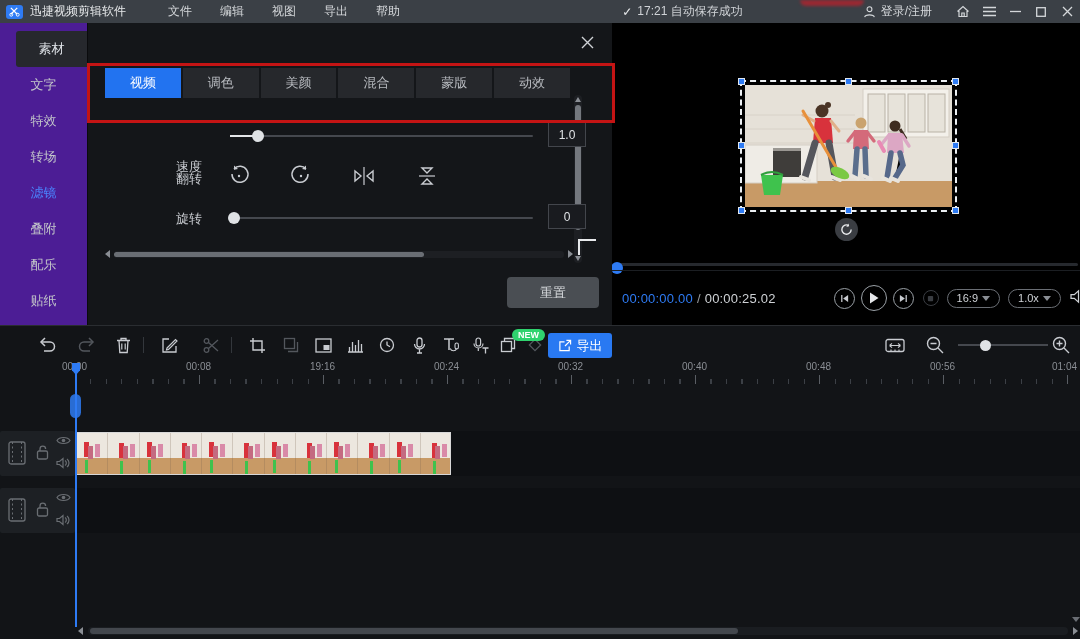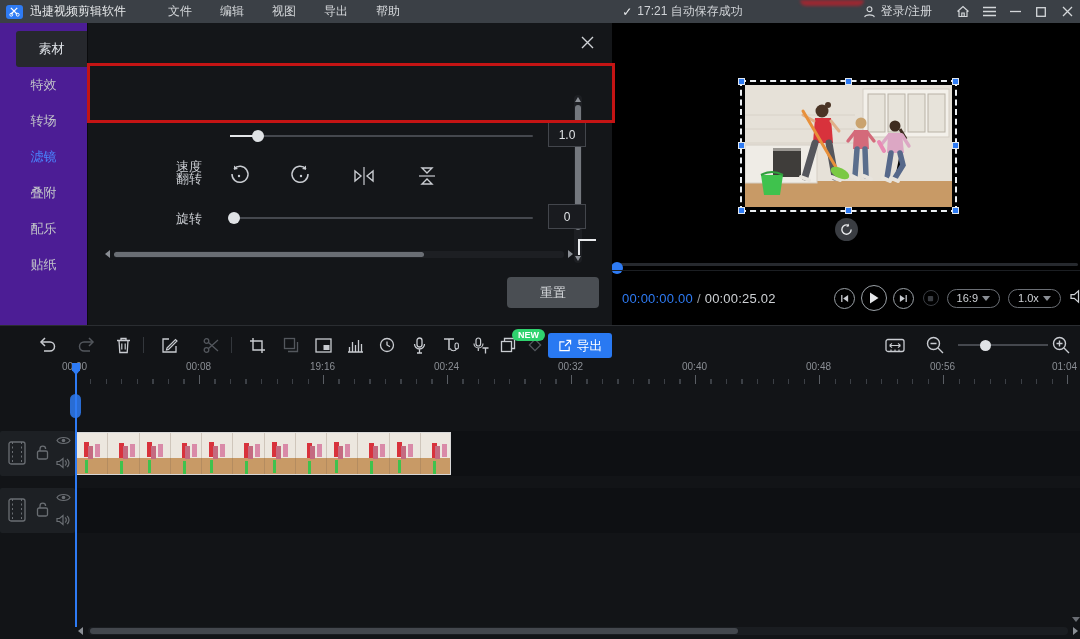--- a/index.html
+++ b/index.html
@@ -181,35 +181,44 @@
     <div class="winbtn">
       <svg width="11" height="11" viewBox="0 0 11 11">
           <path d="M1 1 L10 10 M10 1 L1 10" stroke="#d4d7da" stroke-width="1.3"></path>
         </svg>
     </div>
   </div>
 
   <div class="sidebar">
     <div style="height:8px"></div>
     <div class="side-item active-tab">素材</div>
+    <div class="side-item">文字</div>
     <div class="side-item">特效</div>
     <div class="side-item">转场</div>
     <div class="side-item blue">滤镜</div>
     <div class="side-item">叠附</div>
     <div class="side-item">配乐</div>
     <div class="side-item">贴纸</div>
   </div>
 
   <div class="dialog">
     <div class="dlg-close">
       <svg width="13" height="13" viewBox="0 0 13 13">
           <path d="M1 1 L12 12 M12 1 L1 12" stroke="#cfd2d6" stroke-width="1.4"></path>
         </svg>
     </div>
 
+    <div class="tabs">
+      <div class="tab selected">视频</div>
+      <div class="tab">调色</div>
+      <div class="tab">美颜</div>
+      <div class="tab">混合</div>
+      <div class="tab">蒙版</div>
+      <div class="tab">动效</div>
+    </div>
 
     <div class="annotation-rect"></div>
 
     <div class="vscroll">
       <div class="varrow up"></div>
       <div class="vthumb"></div>
       <div class="varrow down"></div>
     </div>
 
     <span class="row-label" style="left:88px; top:105px;margin-top:30px;">速度</span>

